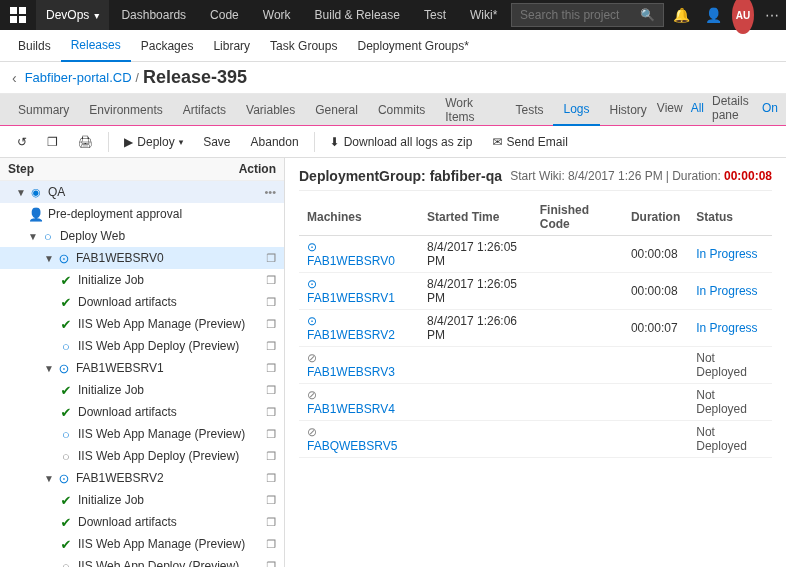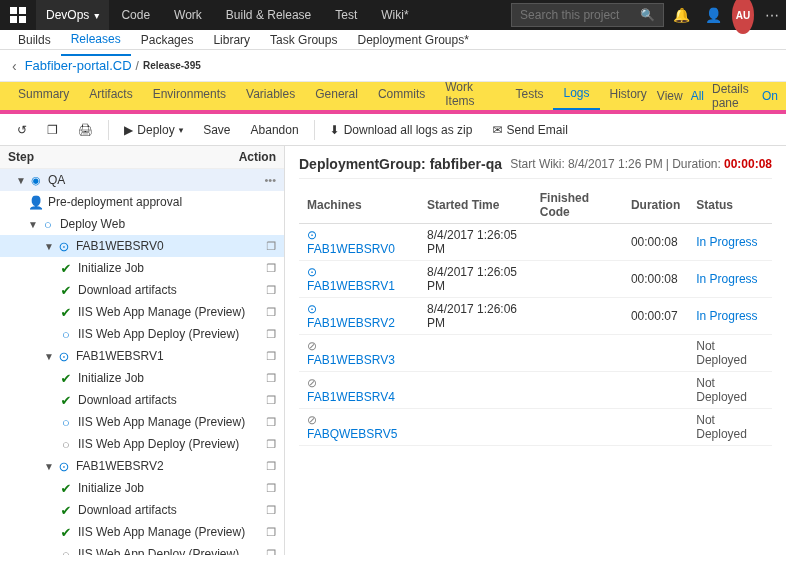--- a/index.html
+++ b/index.html
@@ -52,21 +52,21 @@
       color: #ccc; font-size: 12px; width: 120px;
     }
     .avatar-circle {
       width: 22px; height: 38px; border-radius: 50%;
       background: #cc4444; display: flex; align-items: center; justify-content: center;
       color: #fff; font-size: 10px; font-weight: bold;
     }
 
     
     .sub-nav {
-      height: 20px;
+      height: 32px;
       background: #fff;
       border-bottom: 1px solid #ddd;
       display: flex; align-items: center;
       padding: 0 8px; gap: 0;
     }
     .sub-nav-item {
       padding: 0 10px; height: 32px;
       display: flex; align-items: center;
       color: #333; cursor: pointer; font-size: 12px;
     }
@@ -80,26 +80,26 @@
       padding: 0 12px; border-bottom: 1px solid #e8e8e8;
       background: #fff;
     }
     .breadcrumb-back {
       color: #666; margin-right: 8px; cursor: pointer; font-size: 14px;
     }
     .breadcrumb-text {
       color: #0078d7; font-size: 13px; cursor: pointer;
     }
     .breadcrumb-sep { color: #666; margin: 0 4px; }
-    .breadcrumb-current { color: #333; font-size: 10px; font-weight: 600; }
+    .breadcrumb-current { color: #333; font-size: 18px; font-weight: 600; }
 
     
     .tabs-row {
-      height: 32px; display: flex; align-items: flex-end;
-      border-bottom: 4px solid #ec4899; background: #fde047;
+      height: 32px; display: flex; align-items: flex-start;
+      border-bottom: 1px solid #ec4899; background: #e5e5e5;
       padding: 0 8px;
     }
     .tab-item {
       padding: 0 10px; height: 32px;
       display: flex; align-items: center;
       color: #555; cursor: pointer; font-size: 12px;
     }
     .tab-item.active {
       color: #0078d7; border-bottom: 2px solid #0078d7;
     }
@@ -202,20 +202,23 @@
       <rect x="9" y="0" width="7" height="7"></rect>
       <rect x="0" y="9" width="7" height="7"></rect>
       <rect x="9" y="9" width="7" height="7"></rect>
     </svg>
   </div>
   <div class="top-nav-org">
     <span>DevOps</span>
     <span class="chevron">▾</span>
   </div>
   <div class="top-nav-links">
+    <div class="top-nav-link">
+        <span>Dashboards</span>
+      </div>
     <div class="top-nav-link">
         <span>Code</span>
       </div>
     <div class="top-nav-link">
         <span>Work</span>
       </div>
     <div class="top-nav-link">
         <span>Build &amp; Release</span>
       </div>
     <div class="top-nav-link">
@@ -263,24 +266,24 @@
   <span class="breadcrumb-text">Fabfiber-portal.CD</span>
   <span class="breadcrumb-sep">/</span>
   <span class="breadcrumb-current">Release-395</span>
 </div>
 
 <div class="tabs-row">
   <div class="tab-item">
       <span>Summary</span>
     </div>
   <div class="tab-item">
+      <span>Environments</span>
+    </div>
+  <div class="tab-item">
       <span>Artifacts</span>
-    </div>
-  <div class="tab-item">
-      <span>Environments</span>
     </div>
   <div class="tab-item">
       <span>Variables</span>
     </div>
   <div class="tab-item">
       <span>General</span>
     </div>
   <div class="tab-item">
       <span>Commits</span>
     </div>

